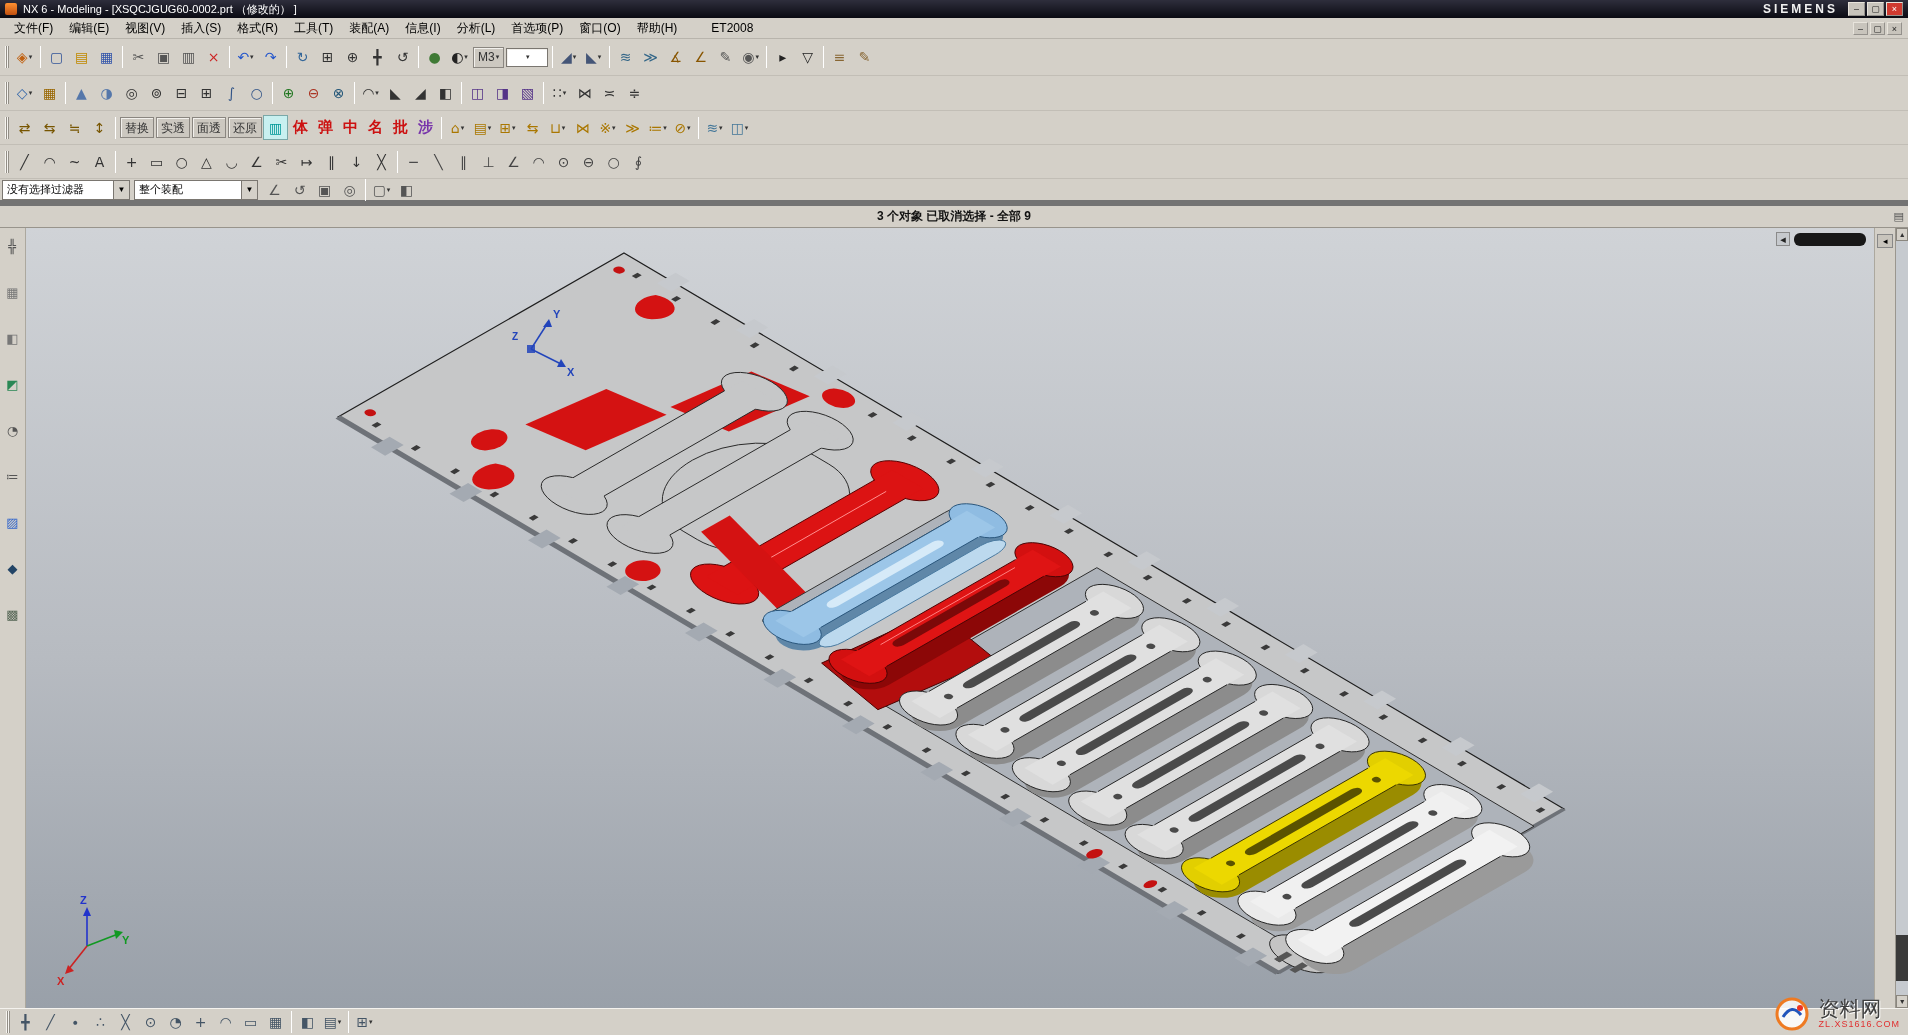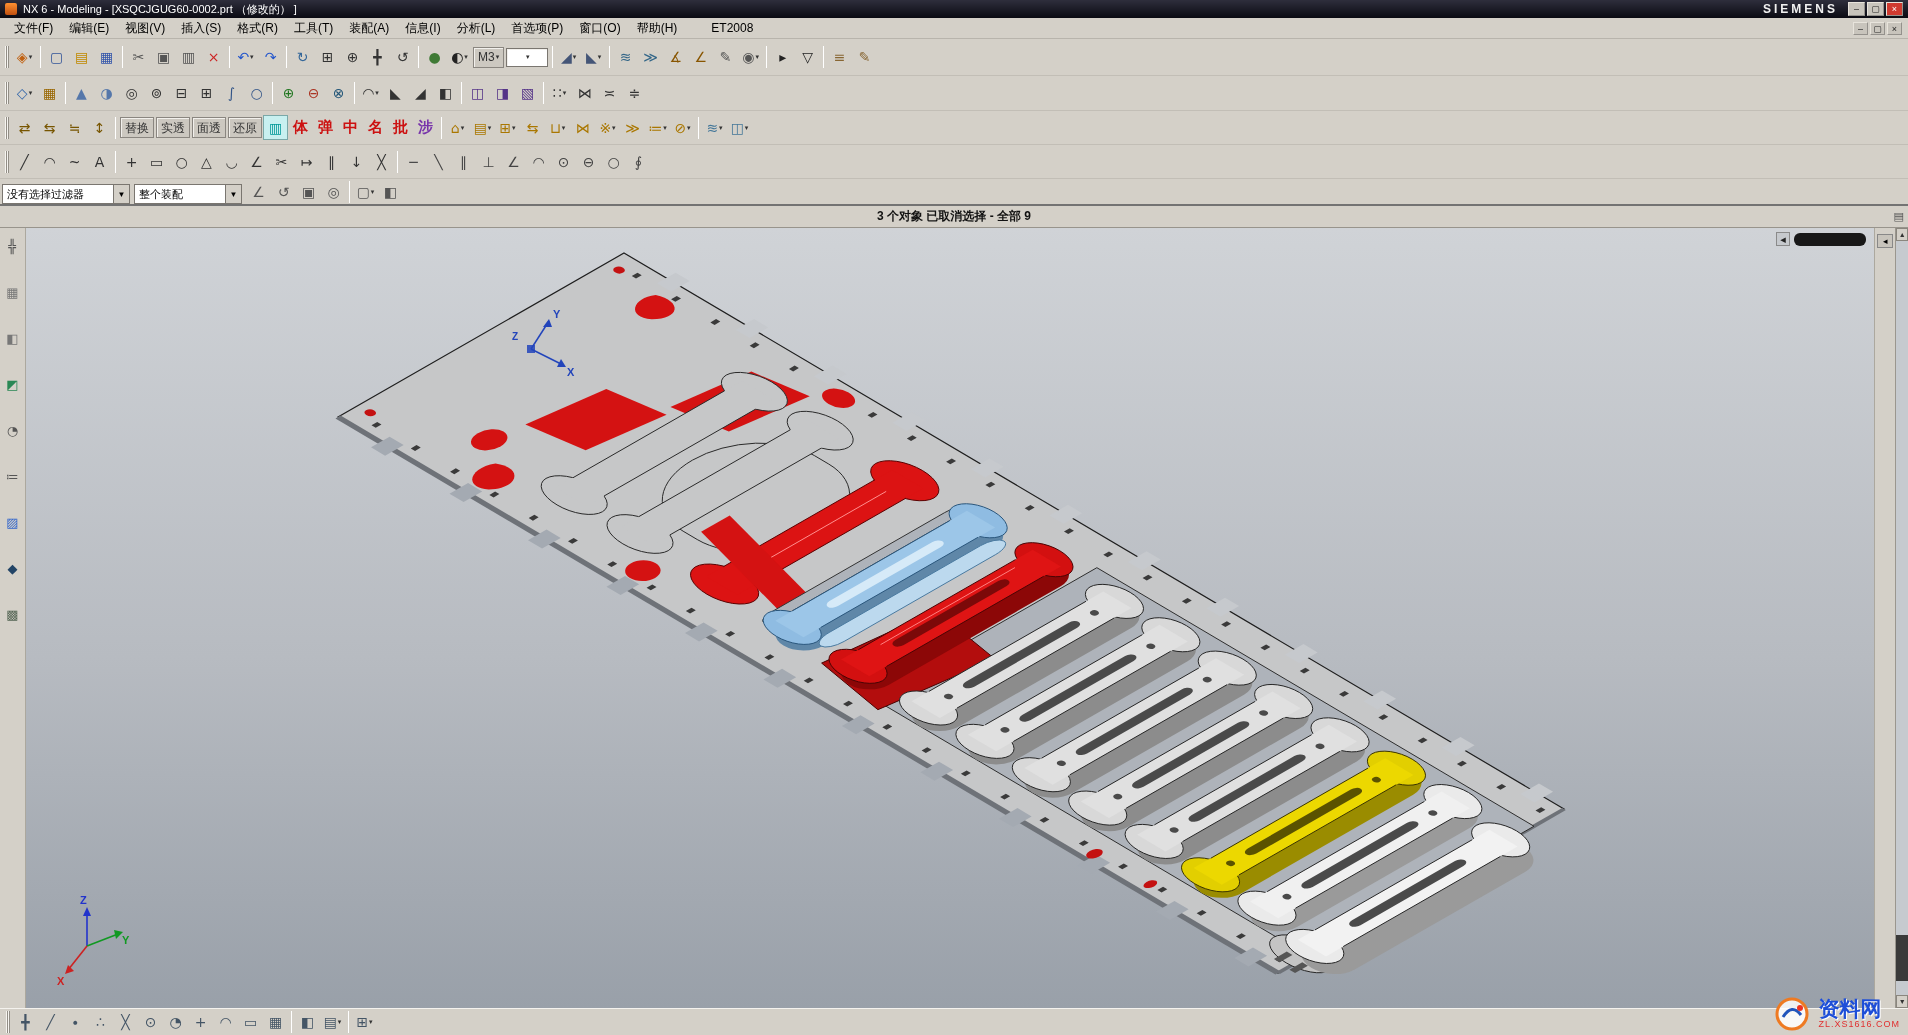--- a/index.html
+++ b/index.html
@@ -34,25 +34,25 @@
   .tbtn { min-width:25px; height:25px; display:inline-flex; align-items:center; justify-content:center;
     border:1px solid transparent; color:#333; font-size:14px; flex:none; font-family:"DejaVu Sans",sans-serif; }
   .tbtn .glyph { line-height:1; }
   .tbtn .dd { font-size:7px; margin-left:1px; color:#333; }
   .tbtn.textbtn { font-size:12px; height:21px; padding:0 4px; border:1px solid #8a8680;
     background:#ccc8c0; margin:0 1px; box-shadow:inset 1px 1px #f2f0ec; font-family:"Liberation Sans",sans-serif; }
   .tbtn.plainbtn { border:none; background:none; box-shadow:none; font-weight:bold; font-size:15px; }
   .tbtn.whitebtn { background:#fff; border:1px solid #7a7670; width:42px; height:19px; }
 
   
-  .selbar { height:27px; background:#d4d0c8; display:flex; align-items:flex-end; padding:0 2px;
-    border-bottom:2px solid #737373; }
+  .selbar { height:27px; background:#d4d0c8; display:flex; align-items:center; padding:0 2px;
+    border-bottom:6px solid #737373; }
   .combo { background:#fff; border:1px solid #7a7670; height:20px; display:flex; align-items:center;
     font-size:11px; padding-left:4px; margin-right:4px; }
-  .combo.filter { width:128px; } .combo.scope { width:108px; }
+  .combo.filter { width:128px; } .combo.scope { width:124px; }
   .combo .cval { overflow:hidden; white-space:nowrap; }
   .combo .arrow { margin-left:auto; width:16px; height:100%; background:#d4d0c8; border-left:1px solid #7a7670;
     display:flex; align-items:center; justify-content:center; font-size:8px; flex:none; }
 
   
   .statusbar { height:22px; background:#d4d0c8; border-bottom:1px solid #98948c; position:relative;
     display:flex; align-items:center; justify-content:center; font-size:12px; font-weight:600; color:#111; }
   .status-right-icon { position:absolute; right:4px; font-size:11px; color:#555; }
 
   
@@ -77,21 +77,21 @@
   .sb-track { flex:1; position:relative; }
   .sb-thumb { position:absolute; left:0; right:0; bottom:14px; height:46px; background:#3a3a3a; }
 
   
   .bottombar { height:27px; background:#d4d0c8; border-top:1px solid #f4f2ee; display:flex;
     align-items:center; padding:0 3px; position:relative; }
 
   
   .watermark { position:absolute; right:8px; bottom:2px; display:flex; align-items:center; gap:7px; z-index:60; }
   .wm-text { display:flex; flex-direction:column; line-height:1.05; }
-  .wm-name { font-size:21px; font-weight:bold; color:#1d4ed8; text-shadow:1px 1px 0 #fff; }
+  .wm-name { font-size:21px; font-weight:normal; color:#404040; text-shadow:1px 1px 0 #fff; }
   .wm-sub { font-size:9px; color:#e03030; letter-spacing:1px; }
 </style>
 </head>
 <body>
 
 <div class="titlebar">
   <span class="app-icon"></span>
   <span class="title-text">NX 6 - Modeling - [XSQCJGUG60-0002.prt （修改的） ]</span>
   <span class="brand">SIEMENS</span>
   <span class="win-btns">

